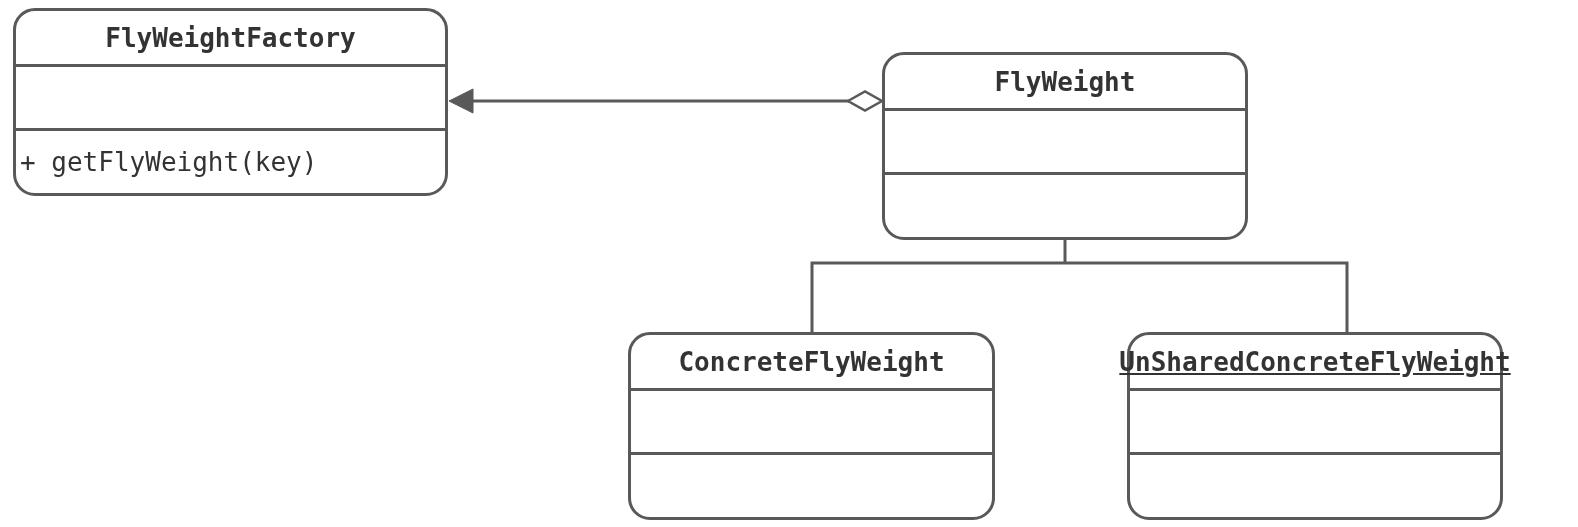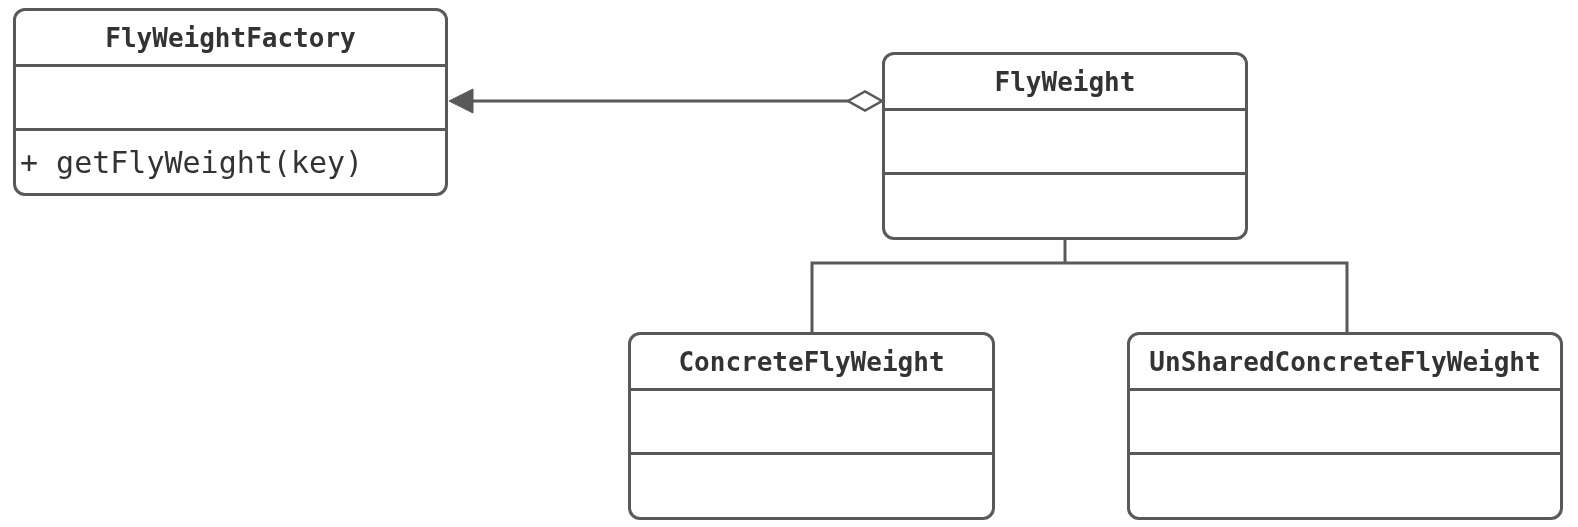--- a/index.html
+++ b/index.html
@@ -22,44 +22,44 @@
   }
   .connectors line,.connectors polyline{
     stroke:var(--stroke);stroke-width:3;fill:none;
   }
   .connectors .filled{fill:var(--stroke);stroke:var(--stroke);stroke-width:1;}
   .connectors .hollow{fill:var(--bg);stroke:var(--stroke);stroke-width:2.5;}
   .uml-class{
     position:absolute;
     background:var(--bg);
     border:3px solid var(--stroke);
-    border-radius:12px;
+    border-radius:22px;
     display:flex;flex-direction:column;
   }
   .uml-class .sec-title{
     height:56px;
     border-bottom:3px solid var(--stroke);
     display:flex;align-items:center;justify-content:center;
     font-weight:bold;font-size:26px;letter-spacing:0px;
   }
   .uml-class .sec-attrs{
     height:64px;
     border-bottom:3px solid var(--stroke);
   }
   .uml-class .sec-methods{
     flex:1;
     display:flex;align-items:center;
-    font-size:30px;
+    font-size:26px;
     padding-left:4px;
     white-space:pre;
   }
   #cls-factory{left:13px;top:8px;width:435px;height:188px;}
   #cls-flyweight{left:882px;top:8px;width:366px;height:188px;margin-top:44px;}
   #cls-concrete{left:628px;top:332px;width:367px;height:188px;}
-  #cls-unshared{left:1127px;top:332px;width:436px;height:188px;}
+  #cls-unshared{left:1127px;top:332px;width:376px;height:188px;text-decoration:underline;}
 </style>
 </head>
 <body>
 
 <div class="canvas">
 
   <svg class="connectors" viewBox="0 0 1578 527" xmlns="http://www.w3.org/2000/svg">
     <g>
       <line x1="470" y1="101" x2="849" y2="101"></line>
       <polygon class="filled" points="449,101 473,89 473,113"></polygon>

